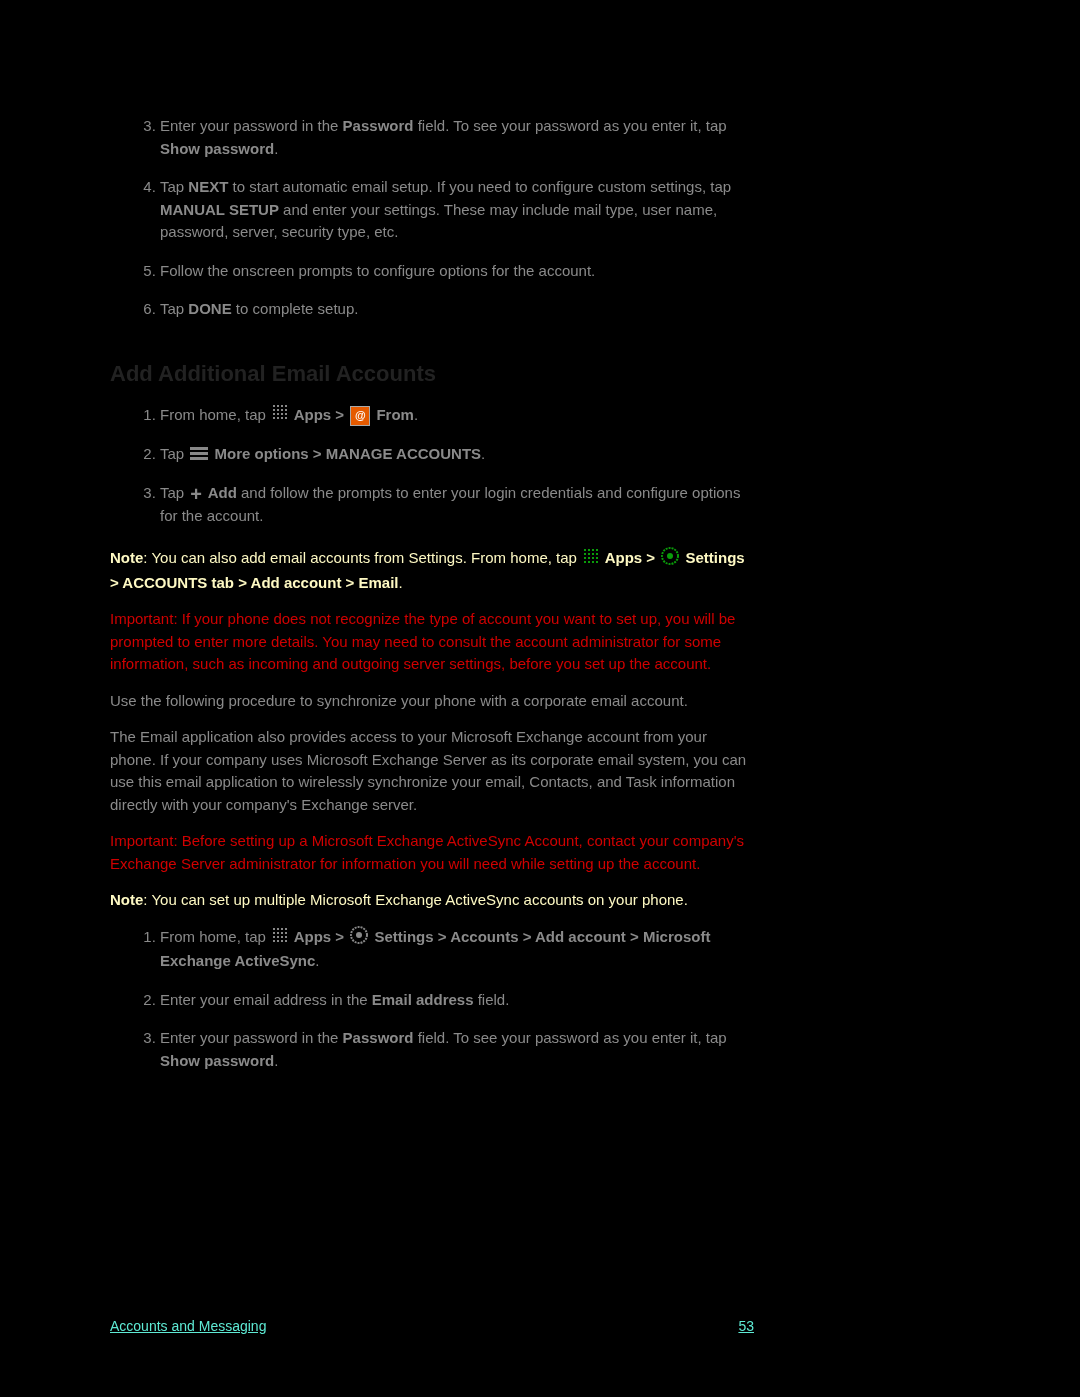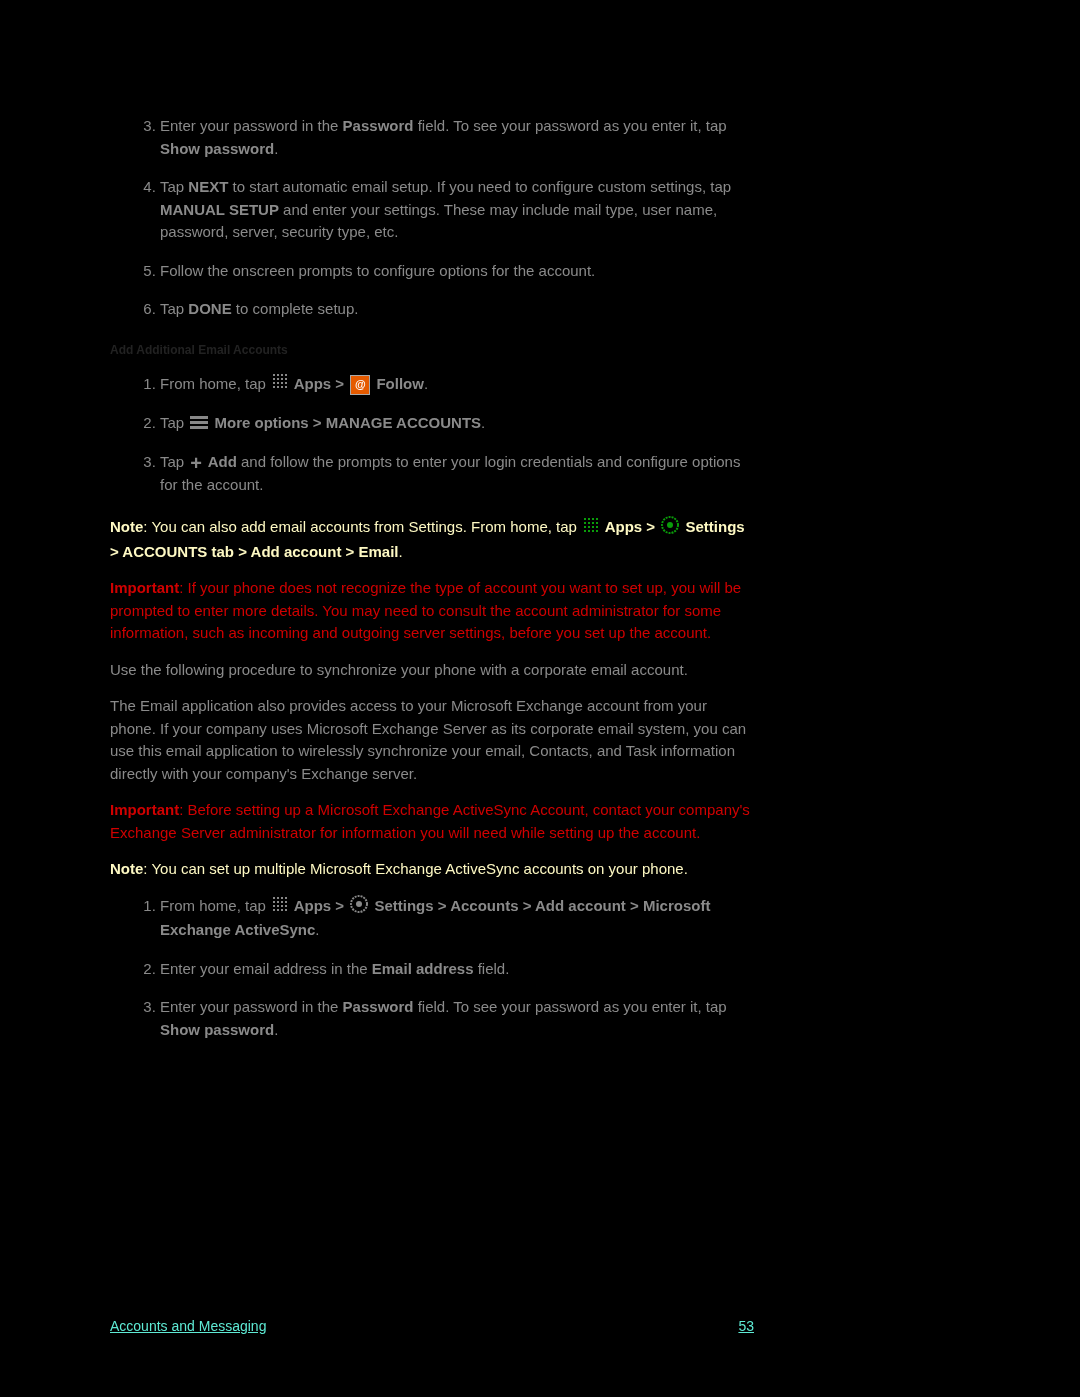--- a/index.html
+++ b/index.html
@@ -28,38 +28,38 @@
     margin: 0 0 20px 0;
   }
   ol li {
     margin-bottom: 16px;
     color: #8a8a8a;
   }
   .bold {
     font-weight: bold;
   }
   .heading {
-    font-size: 12px;
+    font-size: 22px;
     font-weight: bold;
     color: #222;
-    margin: 20px 0 14px 0;
+    margin: 36px 0 14px 0;
   }
   .note {
     color: #fef9c3;
     margin: 14px 0;
   }
   .note .label {
     font-weight: bold;
   }
   .important {
     color: #d00000;
     margin: 14px 0;
   }
   .important .label {
-    font-weight: bold;
+    font-weight: normal;
   }
   .para {
     color: #8a8a8a;
     margin: 14px 0;
   }
   .icon {
     display: inline-block;
     vertical-align: middle;
     margin: 0 2px;
   }
@@ -121,21 +121,21 @@
                 <rect x="13" y="5" width="2" height="2"></rect>
                 <rect x="1" y="9" width="2" height="2"></rect>
                 <rect x="5" y="9" width="2" height="2"></rect>
                 <rect x="9" y="9" width="2" height="2"></rect>
                 <rect x="13" y="9" width="2" height="2"></rect>
                 <rect x="1" y="13" width="2" height="2"></rect>
                 <rect x="5" y="13" width="2" height="2"></rect>
                 <rect x="9" y="13" width="2" height="2"></rect>
                 <rect x="13" y="13" width="2" height="2"></rect>
               </g>
-            </svg></span><span class="bold"> Apps &gt; </span><span class="icon email-icon">@</span><span class="bold"> Follow</span><span>.</span>
+            </svg></span><span class="bold"> Apps &gt; </span><span class="icon email-icon">@</span><span class="bold"> From</span><span>.</span>
       </li>
       <li>
         <span>Tap </span><span class="icon more-icon"><svg viewBox="0 0 18 14">
               <g fill="#888">
                 <rect x="0" y="1" width="18" height="3"></rect>
                 <rect x="0" y="6" width="18" height="3"></rect>
                 <rect x="0" y="11" width="18" height="3"></rect>
               </g>
             </svg></span><span class="bold"> More options &gt; MANAGE ACCOUNTS</span><span>.</span>
       </li>

